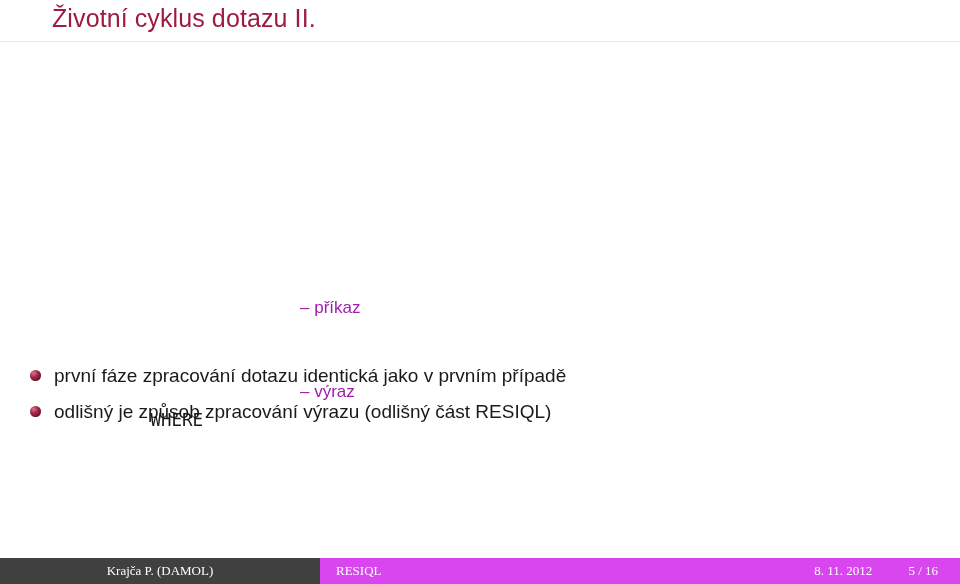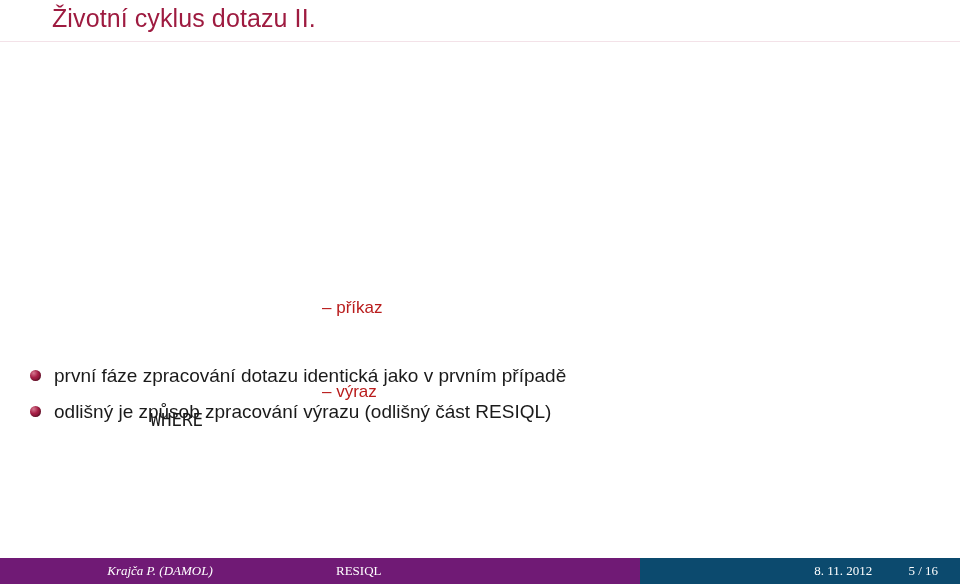--- a/index.html
+++ b/index.html
@@ -51,26 +51,26 @@
   .code-line {
     position: relative;
     height: 28px;
     white-space: pre;
   }
   .code-gap {
     height: 20px;
   }
   .annot {
     position: absolute;
-    left: 298px;
+    left: 276px;
     top: 0;
     font-family: "Liberation Sans", sans-serif;
     font-size: 17px;
     line-height: 28px;
-    color: #b91c1c;
+    color: #a21caf;
     white-space: pre;
   }
 
   
   #bullet-list {
     position: absolute;
     left: 30px;
     top: 363px;
     width: 890px;
   }
@@ -112,32 +112,31 @@
   }
   .foot-seg {
     height: 26px;
     display: flex;
     align-items: center;
     box-sizing: border-box;
     white-space: nowrap;
   }
   #foot-author {
     width: 320px;
-    background: #701a75;
+    background: #404040;
     justify-content: center;
-    font-style: italic;
   }
   #foot-subject {
     width: 320px;
-    background: #701a75;
+    background: #d946ef;
     padding-left: 16px;
   }
   #foot-meta {
     width: 320px;
-    background: #0c4a6e;
+    background: #d946ef;
     justify-content: flex-end;
     padding-right: 22px;
     gap: 36px;
   }
 </style>
 </head>
 <body>
 
 <div id="slide-title">Životní cyklus dotazu II.</div>
 <div id="title-rule"></div>

